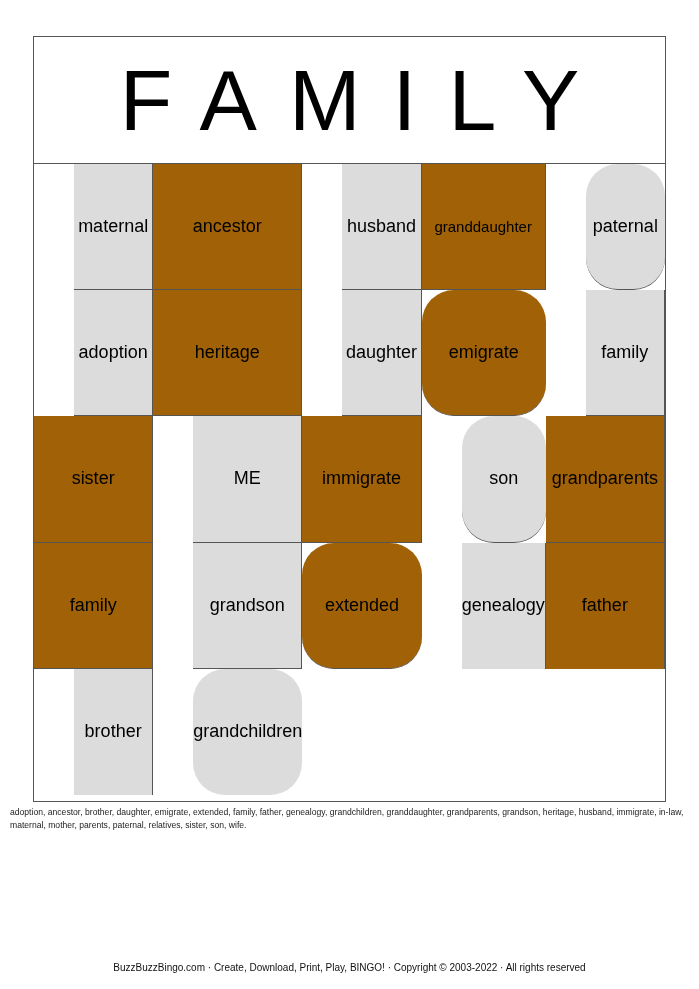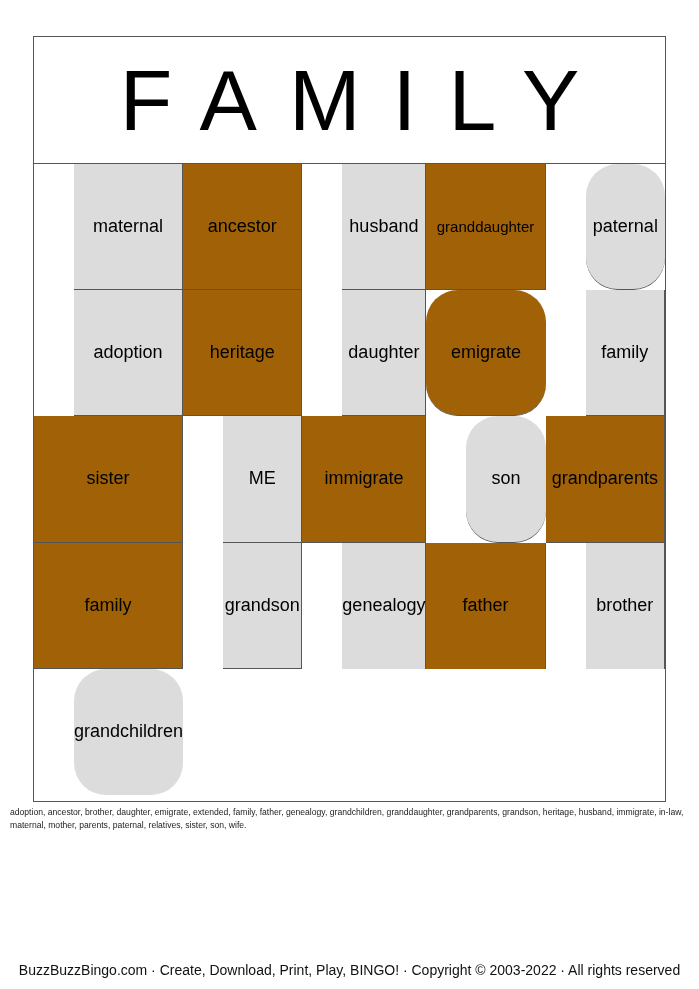--- a/index.html
+++ b/index.html
@@ -28,21 +28,21 @@
     .cell.grey { background: #dcdcdc; margin-left: 40px; }
     .cell.col5 { border-right: none; border-radius: 32px; }
     .cell.row5 { border-bottom: none; }
     .cell.small { font-size: 15px; }
     .notes {
       position: absolute; left: 10px; top: 806px; width: 680px;
       font-size: 8.6px; line-height: 13px; color: #222;
     }
     .footer {
       position: absolute; left: 0; width: 699px; top: 962px; text-align: center;
-      font-size: 14px; color: #111;
+      font-size: 10px; color: #111;
     }
   </style>
 </head>
 <body>
 
 <div class="card">
   <div class="title">FAMILY</div>
   <div class="grid" id="grid">
       <div class="cell grey">maternal</div>
       <div class="cell">ancestor</div>
@@ -54,20 +54,21 @@
       <div class="cell grey">daughter</div>
       <div class="cell col5">emigrate</div>
       <div class="cell grey">family</div>
       <div class="cell">sister</div>
       <div class="cell grey">ME</div>
       <div class="cell">immigrate</div>
       <div class="cell grey col5">son</div>
       <div class="cell">grandparents</div>
       <div class="cell">family</div>
       <div class="cell grey">grandson</div>
+      <div class="cell col5">extended</div>
       <div class="cell grey row5">genealogy</div>
       <div class="cell row5">father</div>
       <div class="cell grey row5">brother</div>
       <div class="cell grey col5 row5">grandchildren</div>
     </div>
 </div>
 
 <div class="notes">
   <div>adoption, ancestor, brother, daughter, emigrate, extended, family, father, genealogy, grandchildren, granddaughter, grandparents, grandson, heritage, husband, immigrate, in-law, maternal, mother, parents, paternal, relatives, sister, son, wife.</div>
 </div>

